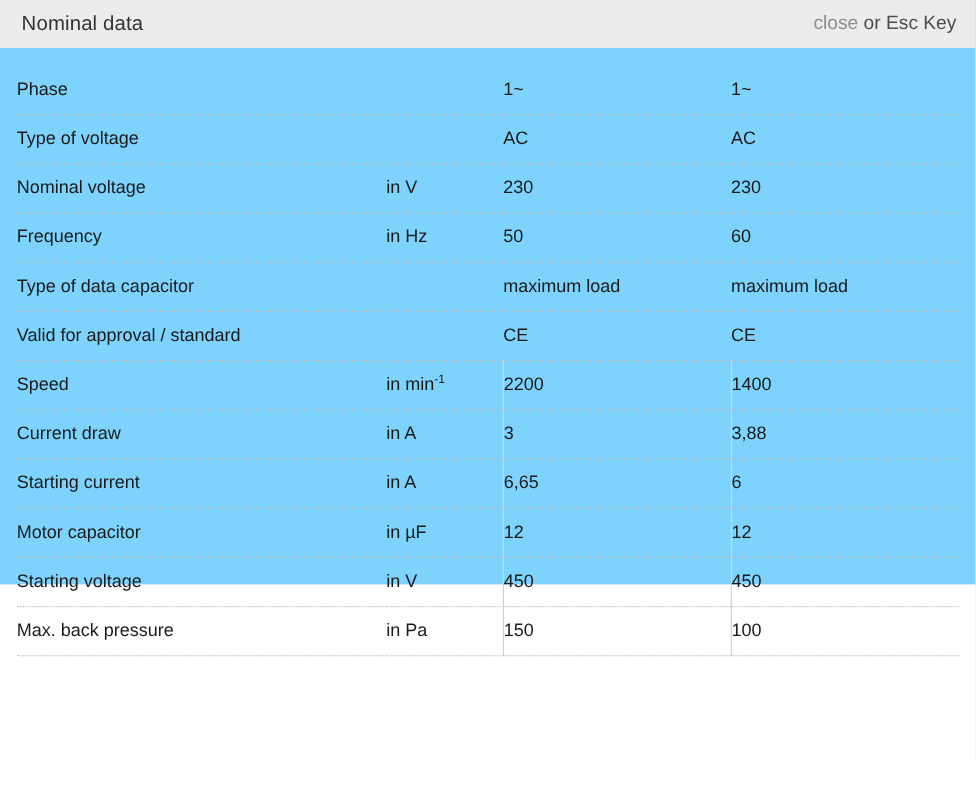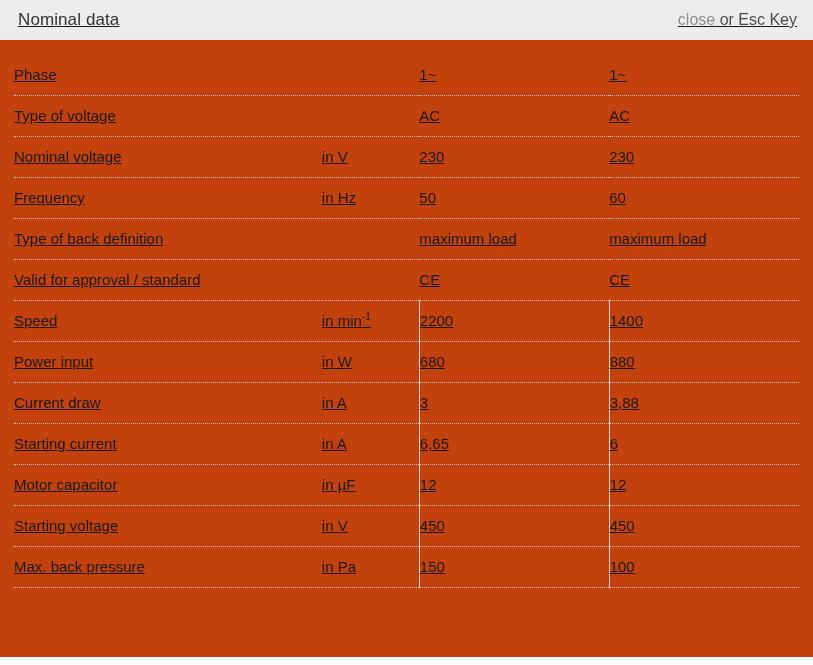--- a/index.html
+++ b/index.html
@@ -9,24 +9,23 @@
   }
   body {
     width: 813px;
     height: 665px;
     font-family: "Liberation Sans", sans-serif;
     color: #1a1a1a;
     overflow: hidden;
   }
   .panel {
     width: 813px;
-    height: 657px;
+    height: 487px;
     position: relative;
-    background: #c2410c;
-    text-decoration: underline;
+    background: #7dd3fc;
   }
   .titlebar {
     height: 40px;
     background: #ececec;
     display: flex;
     align-items: center;
     justify-content: space-between;
     padding: 0 16px 0 18px;
     box-sizing: border-box;
   }
@@ -135,42 +134,36 @@
             <td class="c-v1">230</td>
             <td class="c-v2">230</td>
           </tr>
           <tr class="novrule">
             <td class="c-label">Frequency</td>
             <td class="c-unit">in Hz</td>
             <td class="c-v1">50</td>
             <td class="c-v2">60</td>
           </tr>
           <tr class="novrule">
-            <td class="c-label">Type of back definition</td>
+            <td class="c-label">Type of data capacitor</td>
             <td class="c-unit"></td>
             <td class="c-v1">maximum load</td>
             <td class="c-v2">maximum load</td>
           </tr>
           <tr class="novrule">
             <td class="c-label">Valid for approval / standard</td>
             <td class="c-unit"></td>
             <td class="c-v1">CE</td>
             <td class="c-v2">CE</td>
           </tr>
           <tr>
             <td class="c-label">Speed</td>
             <td class="c-unit">in min<sup>-1</sup></td>
             <td class="c-v1">2200</td>
             <td class="c-v2">1400</td>
-          </tr>
-          <tr>
-            <td class="c-label">Power input</td>
-            <td class="c-unit">in W</td>
-            <td class="c-v1">680</td>
-            <td class="c-v2">880</td>
           </tr>
           <tr>
             <td class="c-label">Current draw</td>
             <td class="c-unit">in A</td>
             <td class="c-v1">3</td>
             <td class="c-v2">3,88</td>
           </tr>
           <tr>
             <td class="c-label">Starting current</td>
             <td class="c-unit">in A</td>

